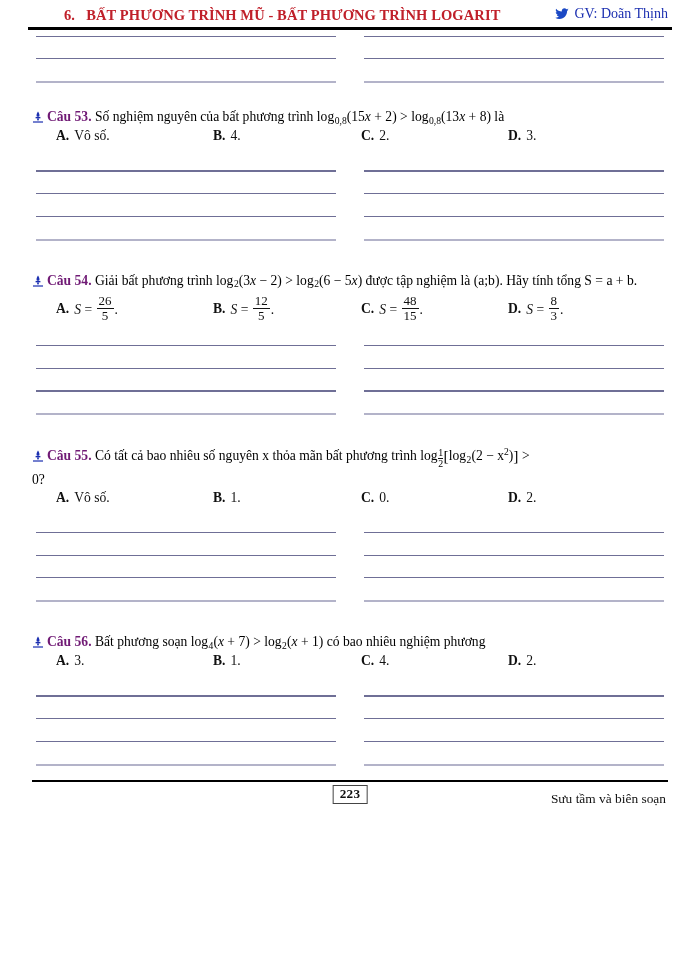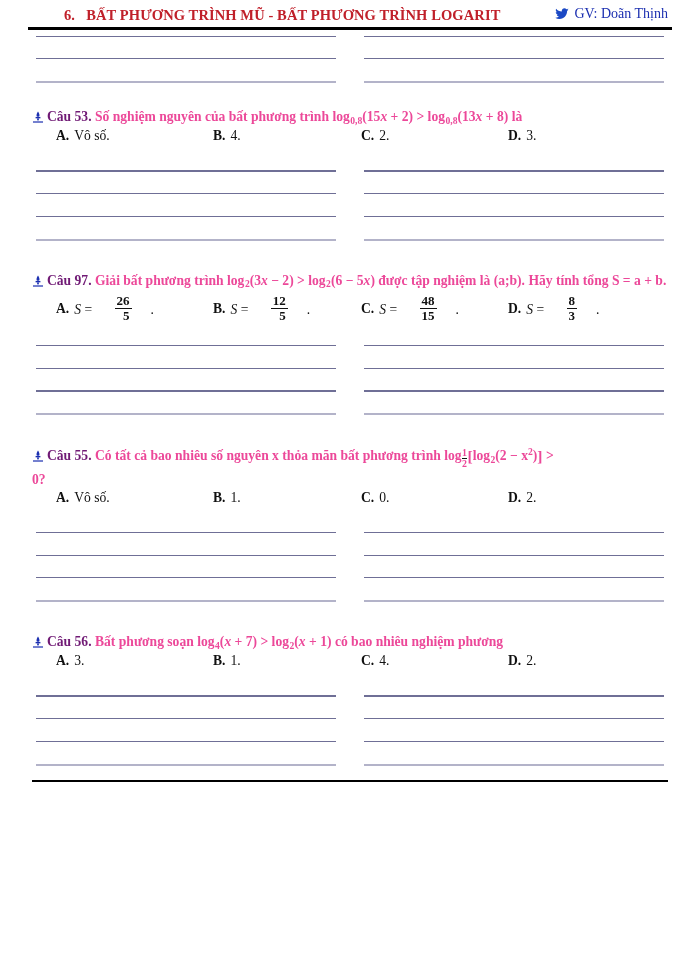--- a/index.html
+++ b/index.html
@@ -98,22 +98,21 @@
     margin-right: 3px;
     position: relative;
     top: 1px;
   }
   .q-bullet svg { display: block; }
   .q-label {
     color: #701a75;
     font-weight: bold;
   }
   .q-text {
-    color: #ec4899;
-    font-weight: bold;
+    color: #000000;
   }
 
   
   .options {
     display: flex;
     padding: 1px 4px 0 4px;
   }
   .opt {
     font-size: 13.6px;
     display: flex;
@@ -137,24 +136,23 @@
     vertical-align: -0.28em;
     padding-left: .5px;
   }
   .sup {
     font-size: 9.6px;
     vertical-align: 0.48em;
   }
   .frac {
     display: inline-block;
     vertical-align: -0.48em;
-    text-align: right;
+    text-align: center;
     line-height: 1.08;
-    margin: 0 19px;
-    font-weight: bold;
+    margin: 0 1px;
   }
   .frac .num { display: block; padding: 0 2px; font-size: 13px; }
   .frac .den {
     display: block;
     border-top: 1.1px solid #111;
     padding: 0 2px;
     font-size: 13px;
   }
   .frac-sub {
     display: inline-block;
@@ -294,21 +292,21 @@
 
   <div class="question">
     <div class="q-line">
       <span class="q-bullet">
         <svg viewBox="0 0 12 14" width="12" height="13" aria-hidden="true">
           <path fill="#1b2fb0" d="M6 0.5c.9 1.6 1.6 2.9 1.6 4 0 1-.7 1.7-1.6 1.7S4.4 5.5 4.4 4.5c0-1.1.7-2.4 1.6-4z"></path>
           <rect x="3.4" y="6.4" width="5.2" height="1.5" fill="#1b2fb0"></rect>
           <rect x="5.1" y="7.9" width="1.8" height="2.2" fill="#1b2fb0"></rect>
           <rect x="0.6" y="11.2" width="10.8" height="1.3" fill="#1b2fb0"></rect>
         </svg>
-      </span><span class="q-label">Câu 97.</span><span class="q-text">&nbsp;<span>Giải bất phương trình </span>log<span class="sub">2</span>(<span>3</span><span class="mi">x</span><span> − 2</span>)<span> &gt; </span>log<span class="sub">2</span>(<span>6 − 5</span><span class="mi">x</span>)<span> được tập nghiệm là (a;b). Hãy tính tổng S = a + b.</span></span>
+      </span><span class="q-label">Câu 54.</span><span class="q-text">&nbsp;<span>Giải bất phương trình </span>log<span class="sub">2</span>(<span>3</span><span class="mi">x</span><span> − 2</span>)<span> &gt; </span>log<span class="sub">2</span>(<span>6 − 5</span><span class="mi">x</span>)<span> được tập nghiệm là (a;b). Hãy tính tổng S = a + b.</span></span>
     </div>
     <div class="options tall">
       <div class="opt opt-a">
         <span class="opt-letter">A.</span>
         <span class="opt-val"><span class="mi">S</span> <span>=</span> <span class="frac"><span class="num">26</span><span class="den">5</span></span><span>.</span></span>
       </div>
       <div class="opt opt-b">
         <span class="opt-letter">B.</span>
         <span class="opt-val"><span class="mi">S</span> <span>=</span> <span class="frac"><span class="num">12</span><span class="den">5</span></span><span>.</span></span>
       </div>
@@ -436,14 +434,18 @@
       <div class="rule"></div>
       <div class="rule"></div>
       <div class="rule"></div>
       <div class="rule last"></div>
     </div>
   </div>
 
   <div style="height:14px"></div>
 
   <div class="footer-rule"></div>
+  <div class="footer">
+    <span class="page-num">223</span>
+    <span class="footer-note">Sưu tầm và biên soạn</span>
+  </div>
 
 </div>
 
 </body></html>

